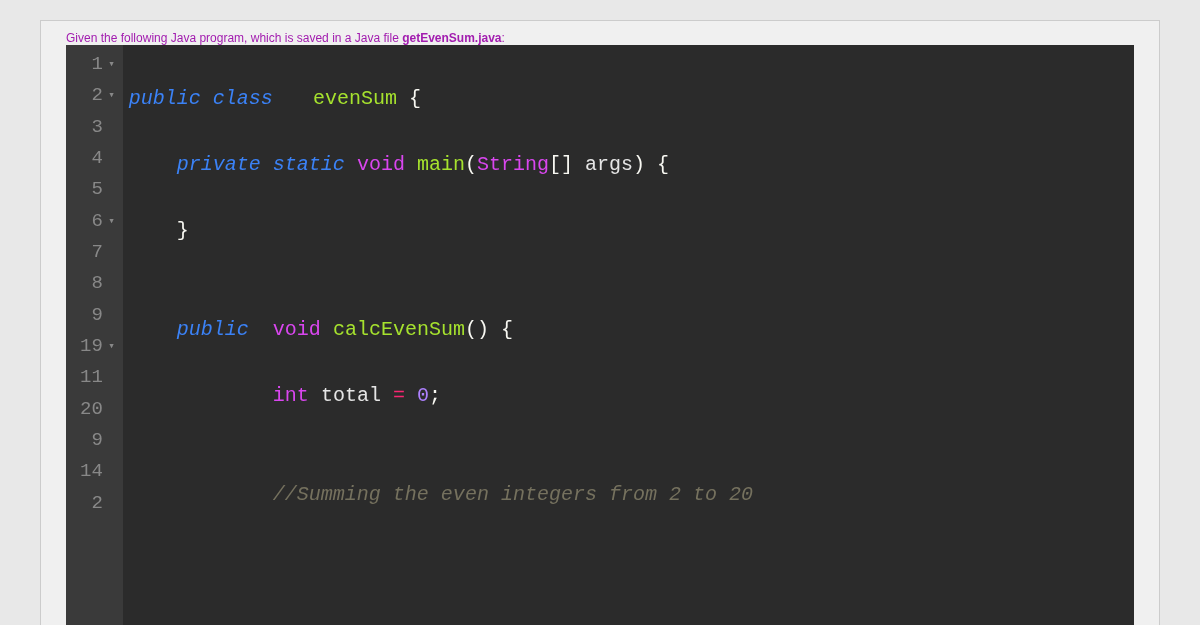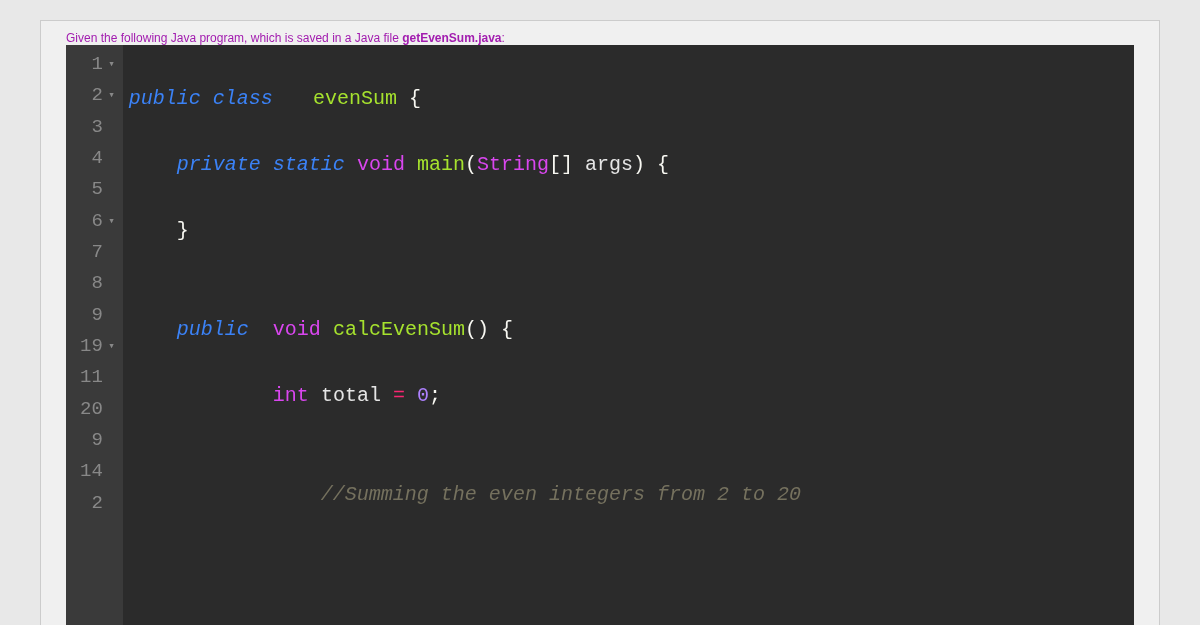--- a/index.html
+++ b/index.html
@@ -56,21 +56,21 @@
     }
     .code-line { display: block; }
     .kw { color: #3b82f6; font-style: italic; }
     .type { color: #d946ef; }
     .classname { color: #a6e22e; margin-left: 28px; }
     .fn { color: #a6e22e; font-family: Liberation Mono, monospace; }
     .var { color: #e5e5e5; }
     .num { color: #ae81ff; }
     .op { color: #f92672; }
     .paren { color: #f8f8f2; }
-    .comment { color: #75715e; font-style: italic; margin-left: 48px; }
+    .comment { color: #75715e; font-style: italic; }
     .semi { color: #f8f8f2; }
   </style>
 </head>
 <body>
 
 <div class="question-container">
   <p class="intro-text">
     <span>Given the following Java program, which is saved in a Java file </span><span class="filename">getEvenSum.java</span><span>:</span>
   </p>
 

